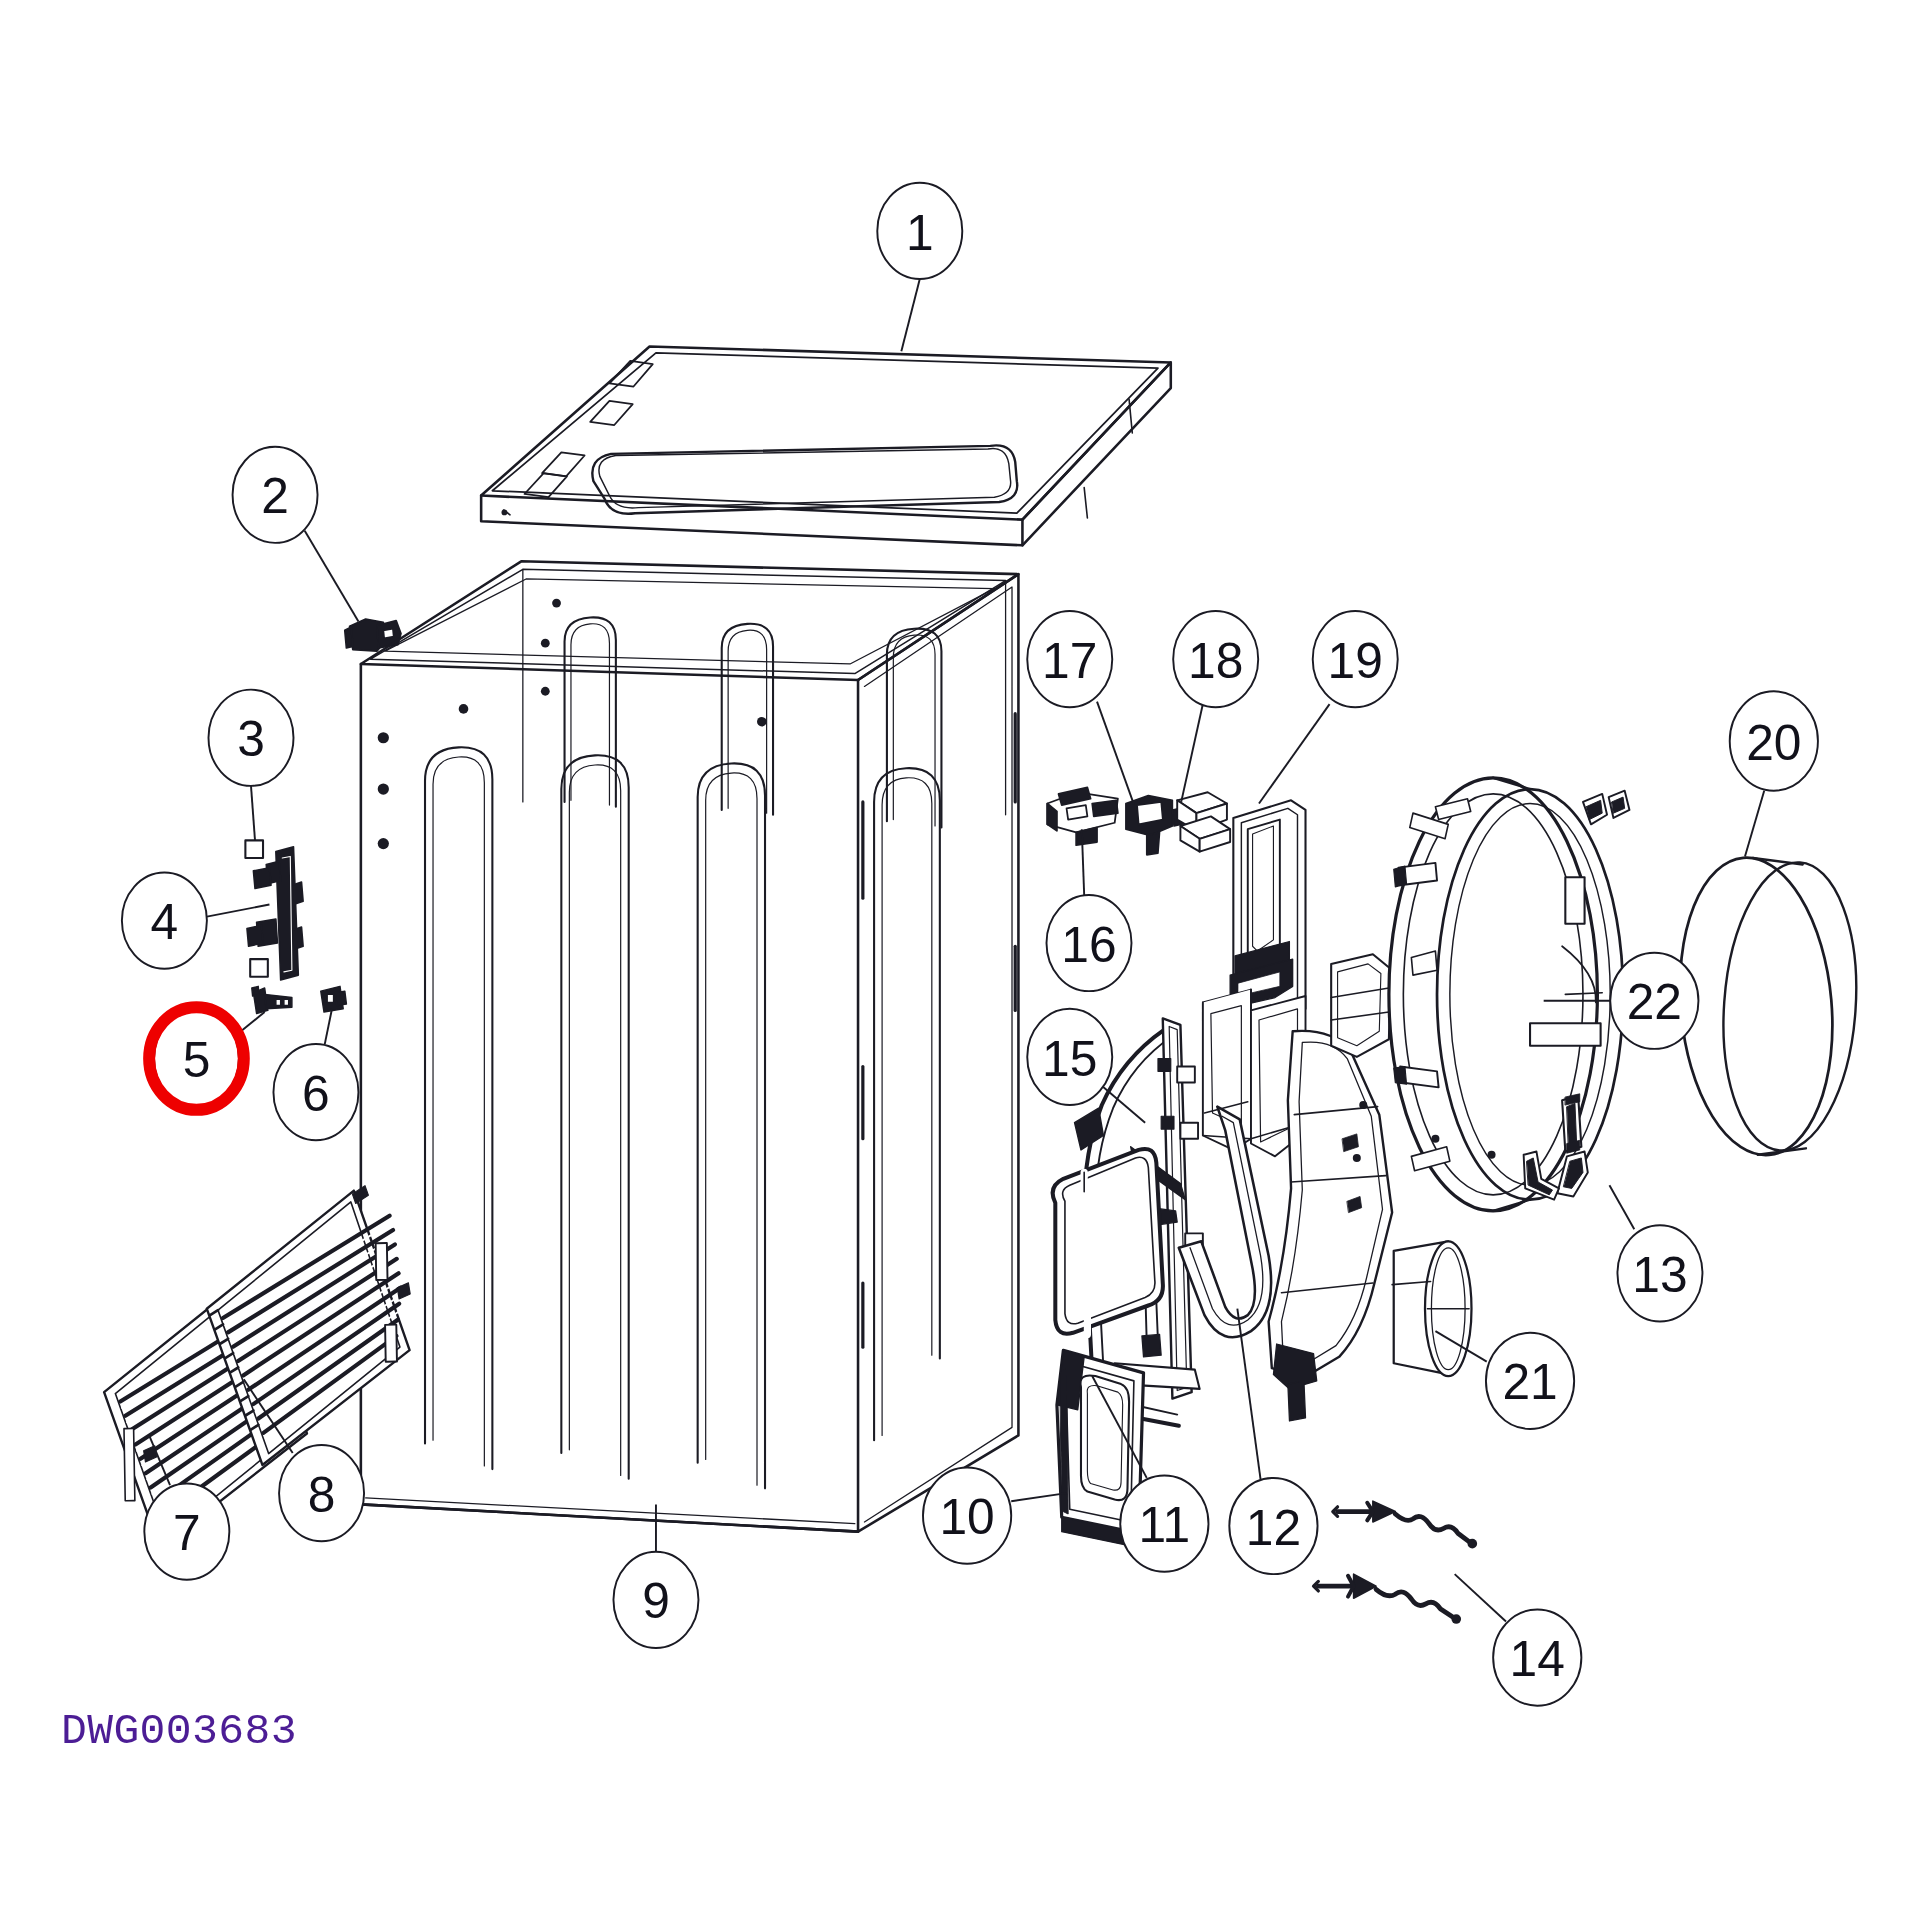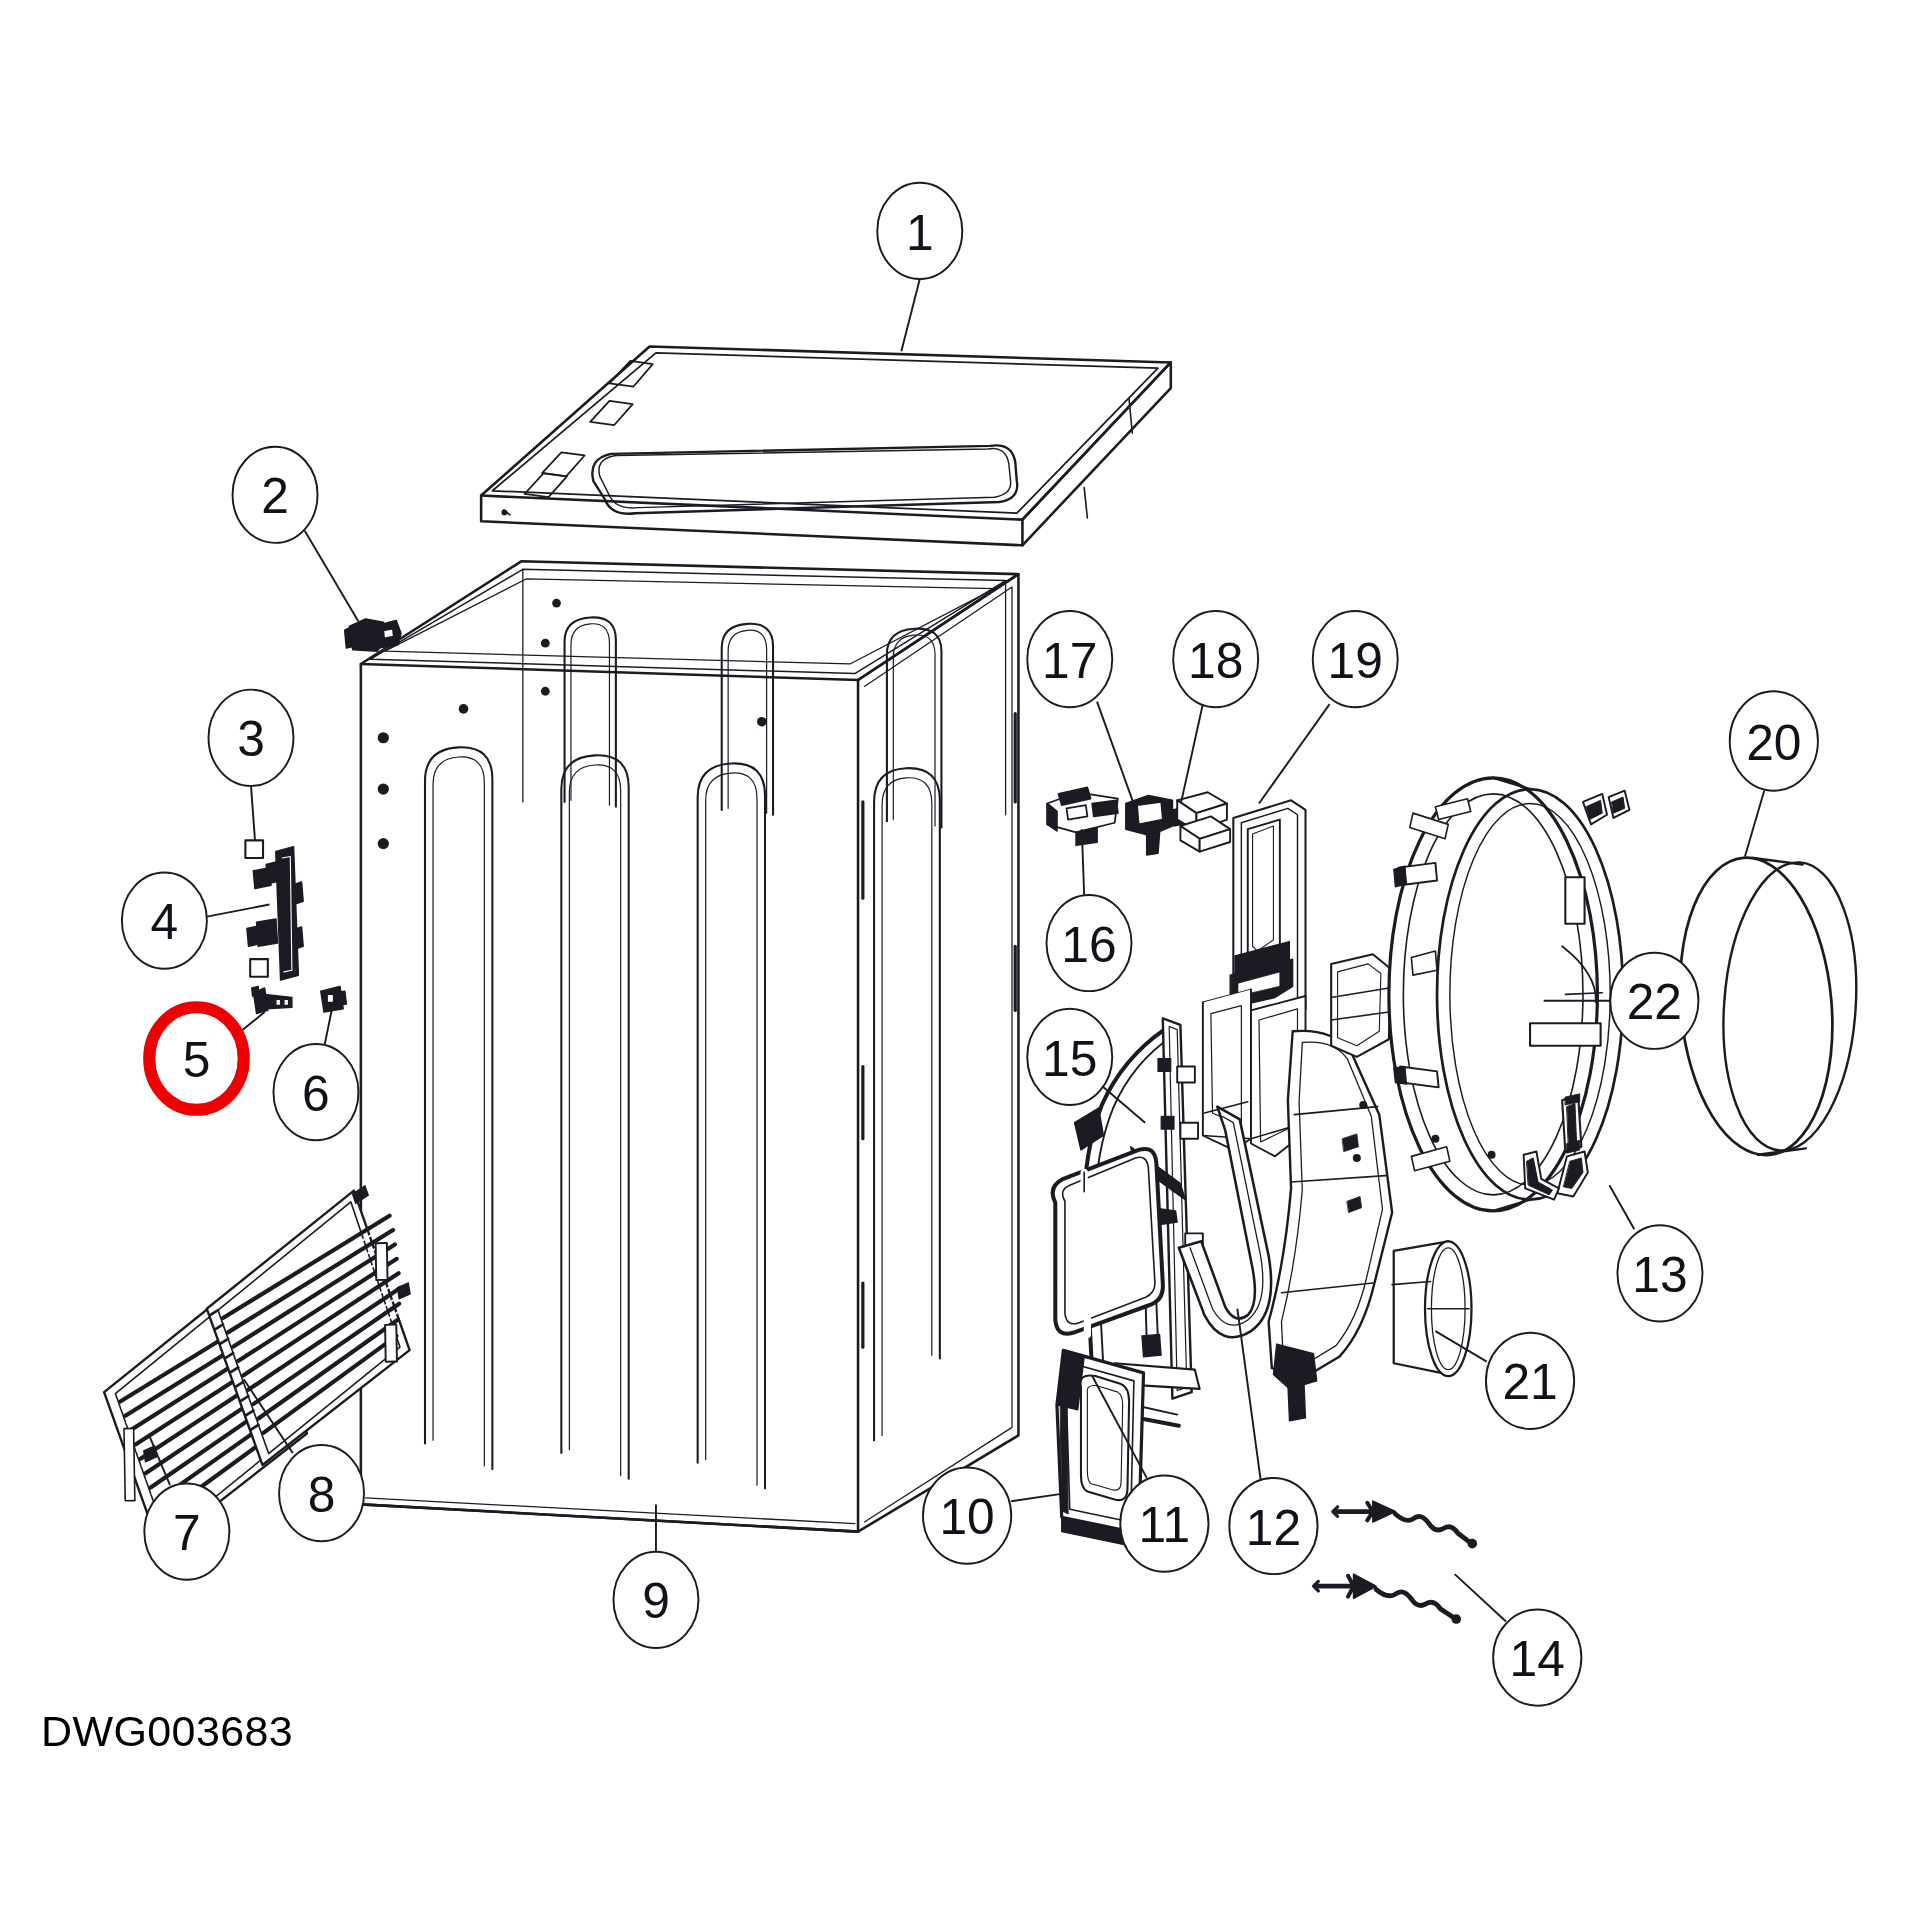--- a/index.html
+++ b/index.html
@@ -1,22 +1,22 @@
 <!DOCTYPE html>
 <html style="font-size:13px"><head>
 <meta charset="utf-8">
 <style>
   html,body{margin:0;padding:0;background:#ffffff;}
   body{width:1931px;height:1931px;overflow:hidden;font-family:"Liberation Sans",sans-serif;}
   #stage{position:relative;width:1931px;height:1931px;background:#fff;}
   svg.layer{position:absolute;left:0;top:0;width:1931px;height:1931px;}
   .drawing-number{
-    position:absolute;left:41px;top:1707px;
-    font-family:Liberation Sans, sans-serif;
-    font-size:43px;color:#000000;letter-spacing:0.4px;white-space:nowrap;
+    position:absolute;left:61px;top:1707px;
+    font-family:Liberation Mono, monospace;
+    font-size:43px;color:#4c1d95;letter-spacing:0.4px;white-space:nowrap;
   }
   .callout-text{font-family:"Liberation Sans",sans-serif;fill:#11111a;text-anchor:middle;dominant-baseline:central;}
 </style>
 </head>
 <body>
 
 <div id="stage">
 
   <svg class="layer" viewBox="0 0 2408 2408" xmlns="http://www.w3.org/2000/svg">
     <defs>

